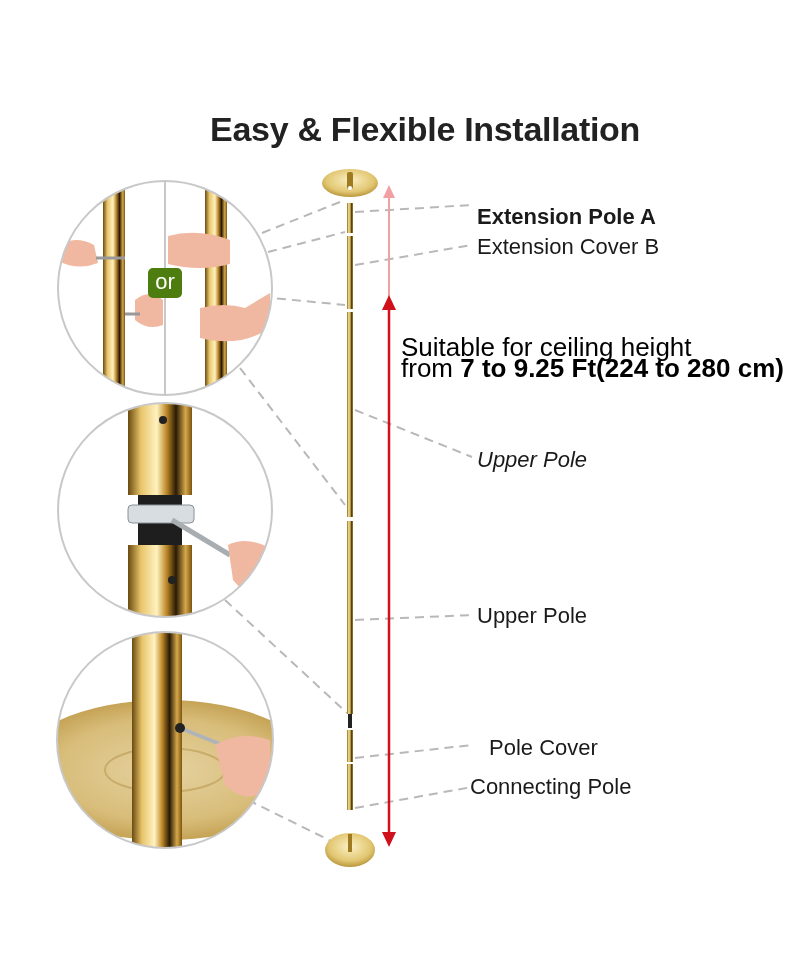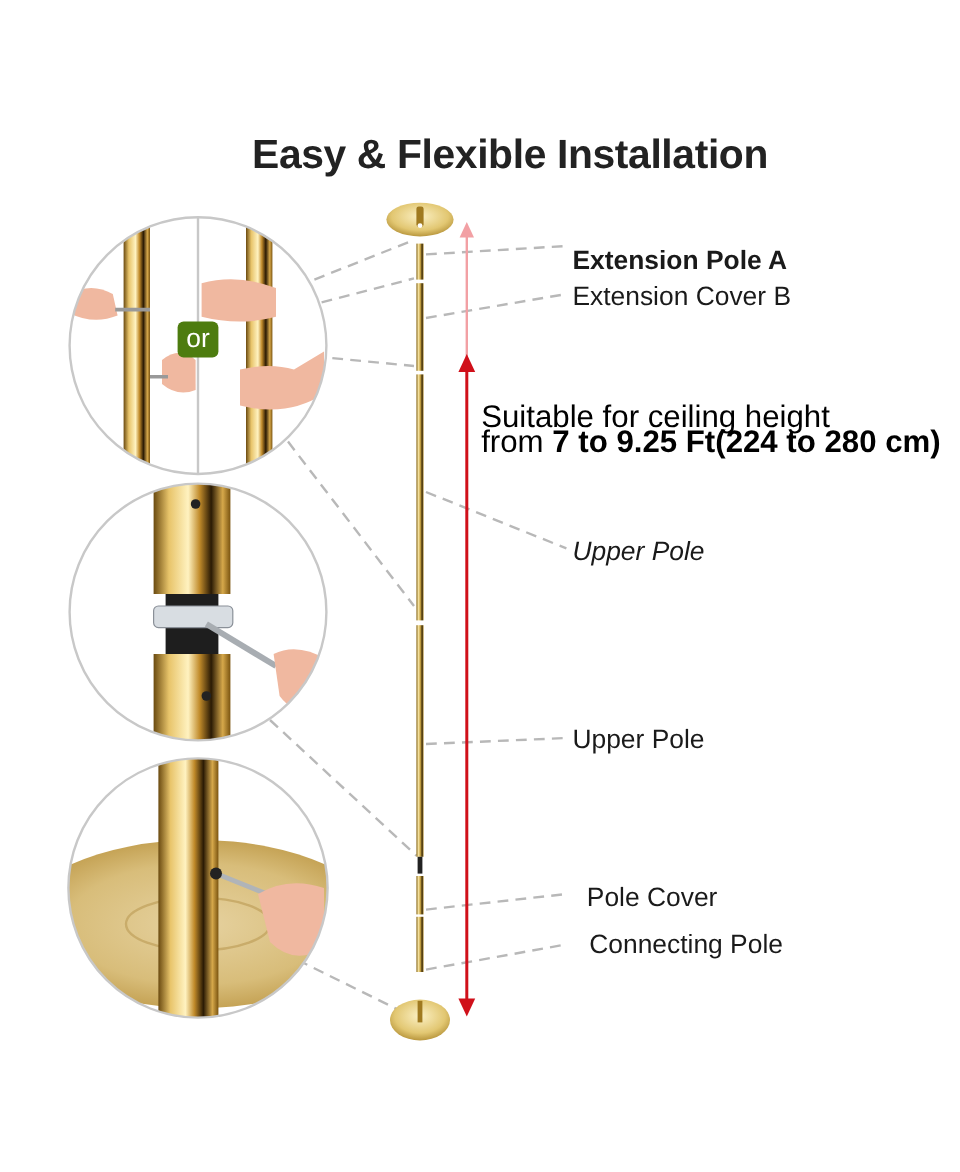--- a/index.html
+++ b/index.html
@@ -135,16 +135,16 @@
   <circle cx="165" cy="740" r="108" fill="none" stroke="#c8c8c8" stroke-width="2"></circle>
 </svg>
 
 <div class="or-badge">or</div>
 
 <div class="label" style="left:477px; top:204px;font-weight:bold;">Extension Pole A</div>
 <div class="label" style="left:477px; top:234px;">Extension Cover B</div>
 <div class="label" style="left:477px; top:447px;font-style:italic;">Upper Pole</div>
 <div class="label" style="left:477px; top:603px;">Upper Pole</div>
 <div class="label" style="left:477px; top:735px;margin-left:12px;">Pole Cover</div>
-<div class="label" style="left:491px; top:774px;">Connecting Pole</div>
+<div class="label" style="left:470px; top:774px;">Connecting Pole</div>
 
 <div class="note" style="top:332px;">Suitable for ceiling height</div>
 <div class="note" style="top:353px;"><span>from </span><b>7 to 9.25 Ft(224 to 280 cm)</b></div>
 
 </body></html>

